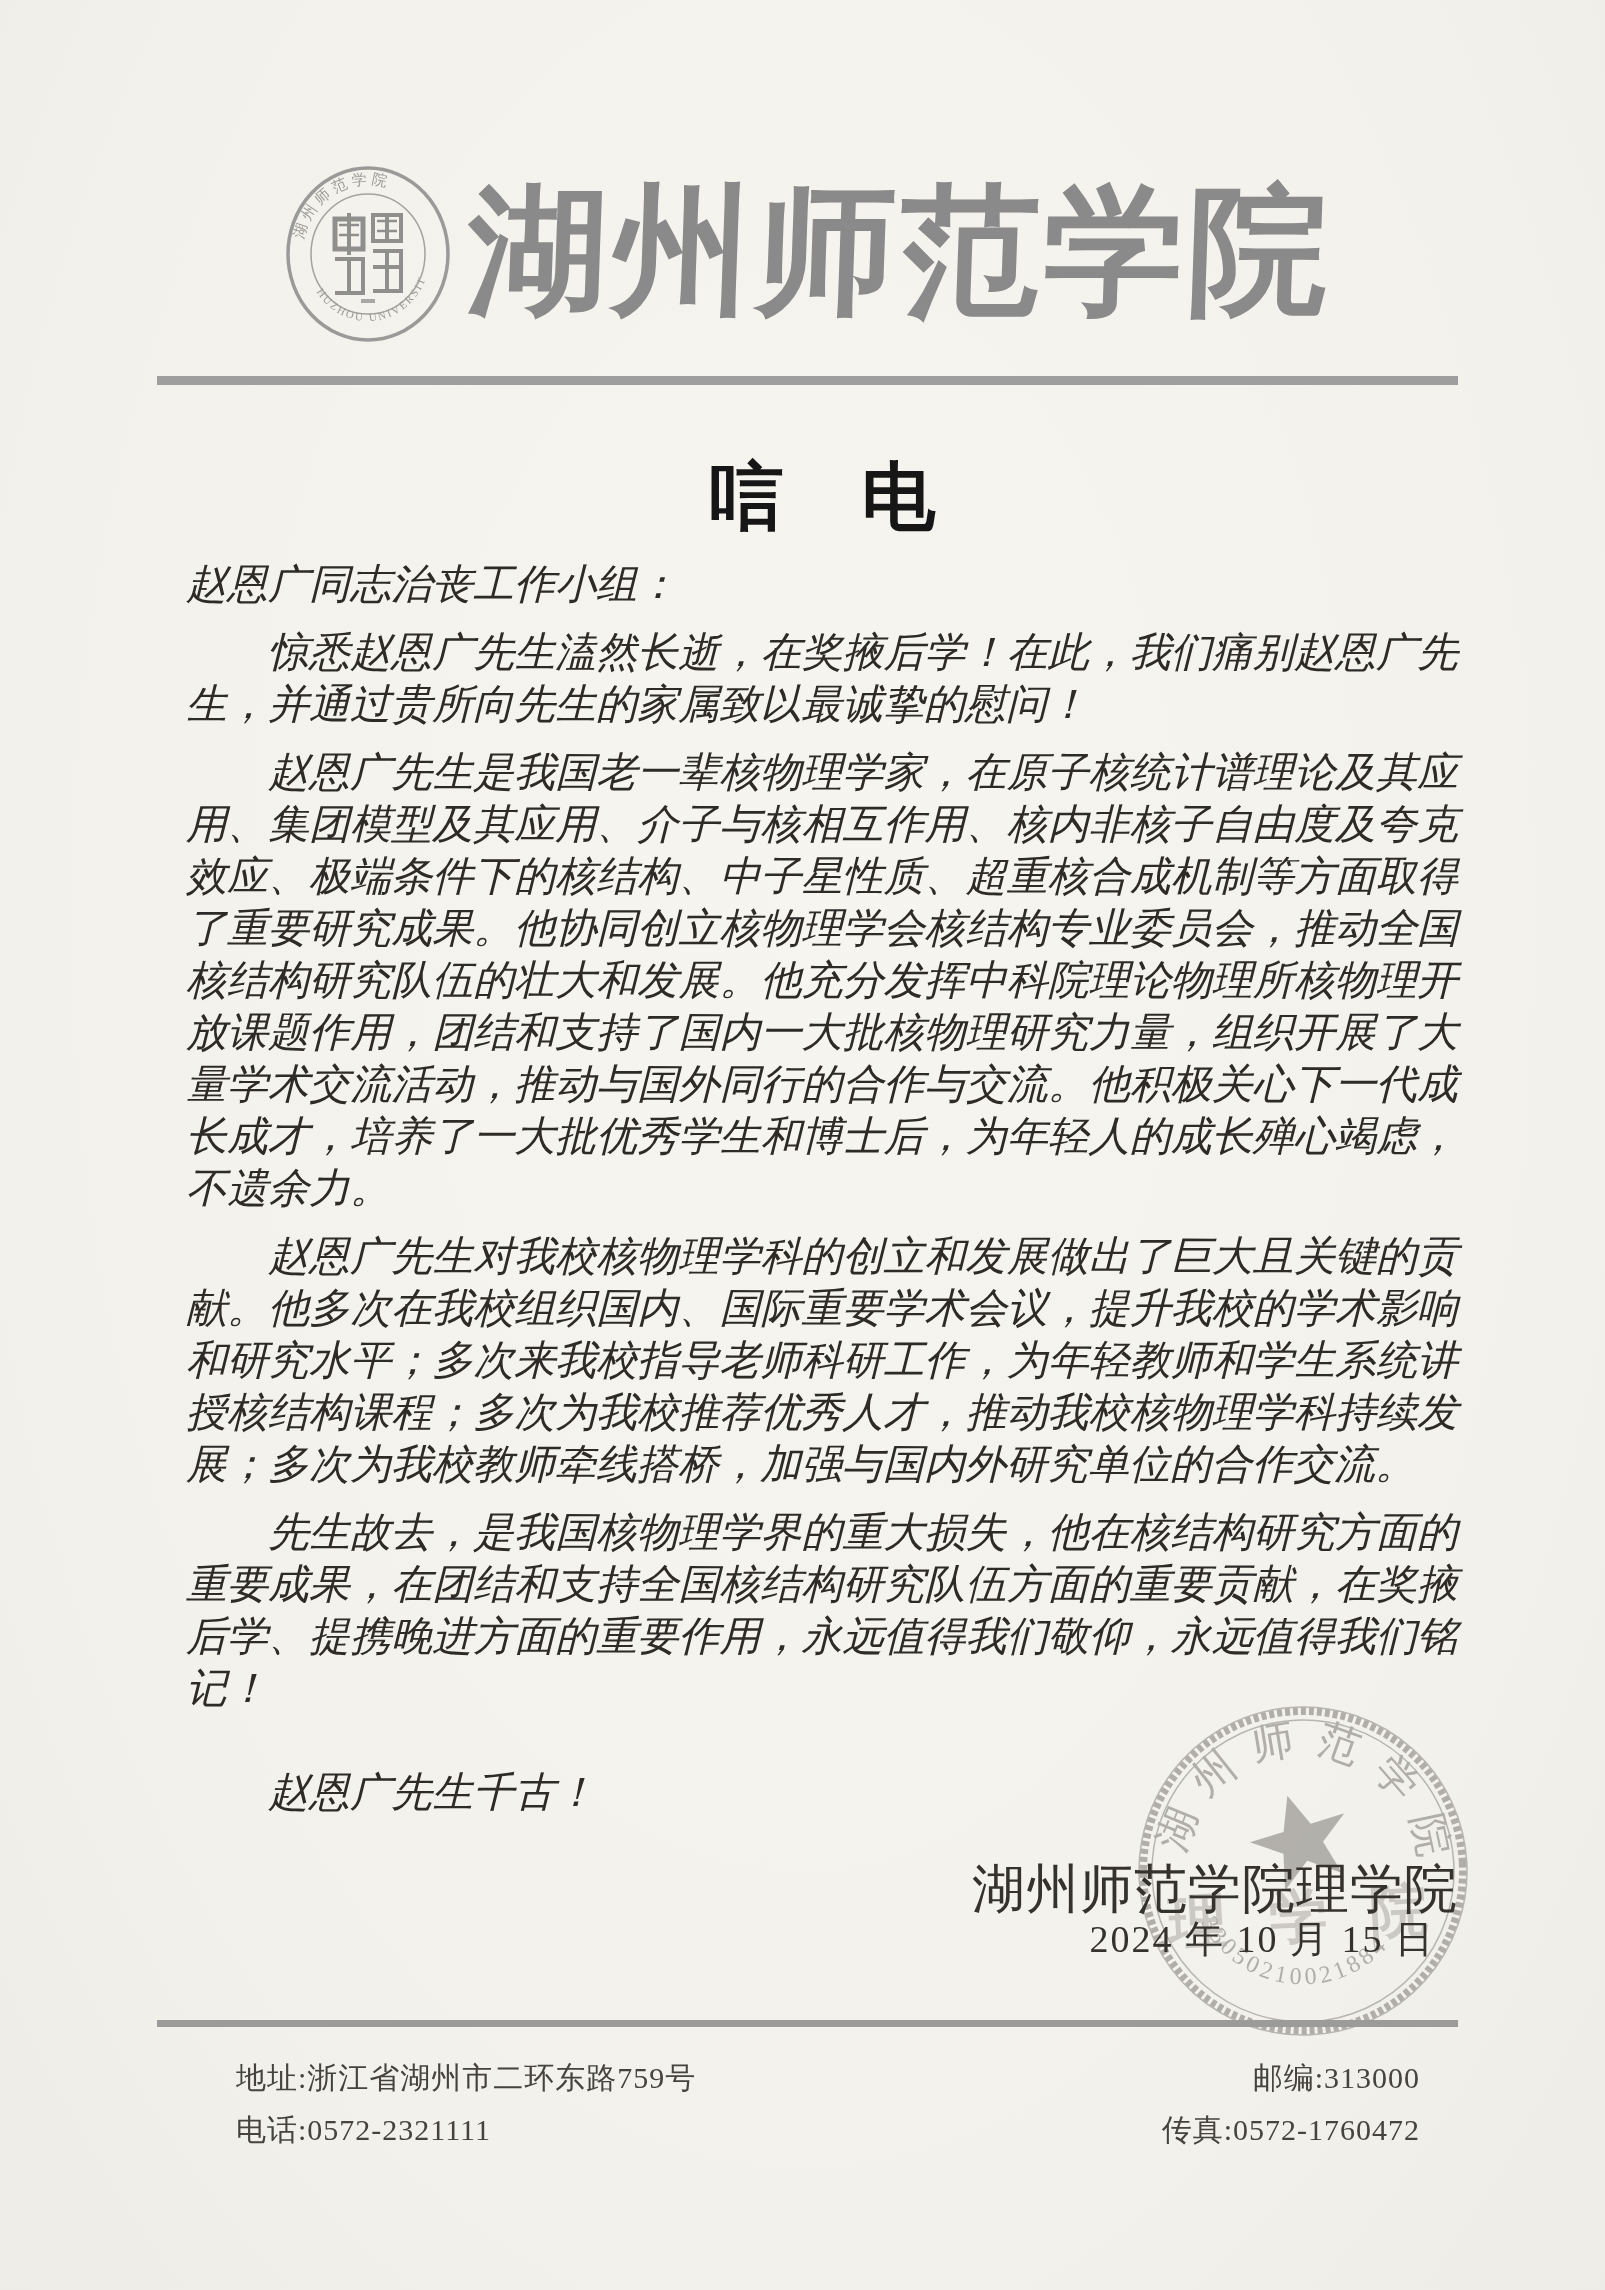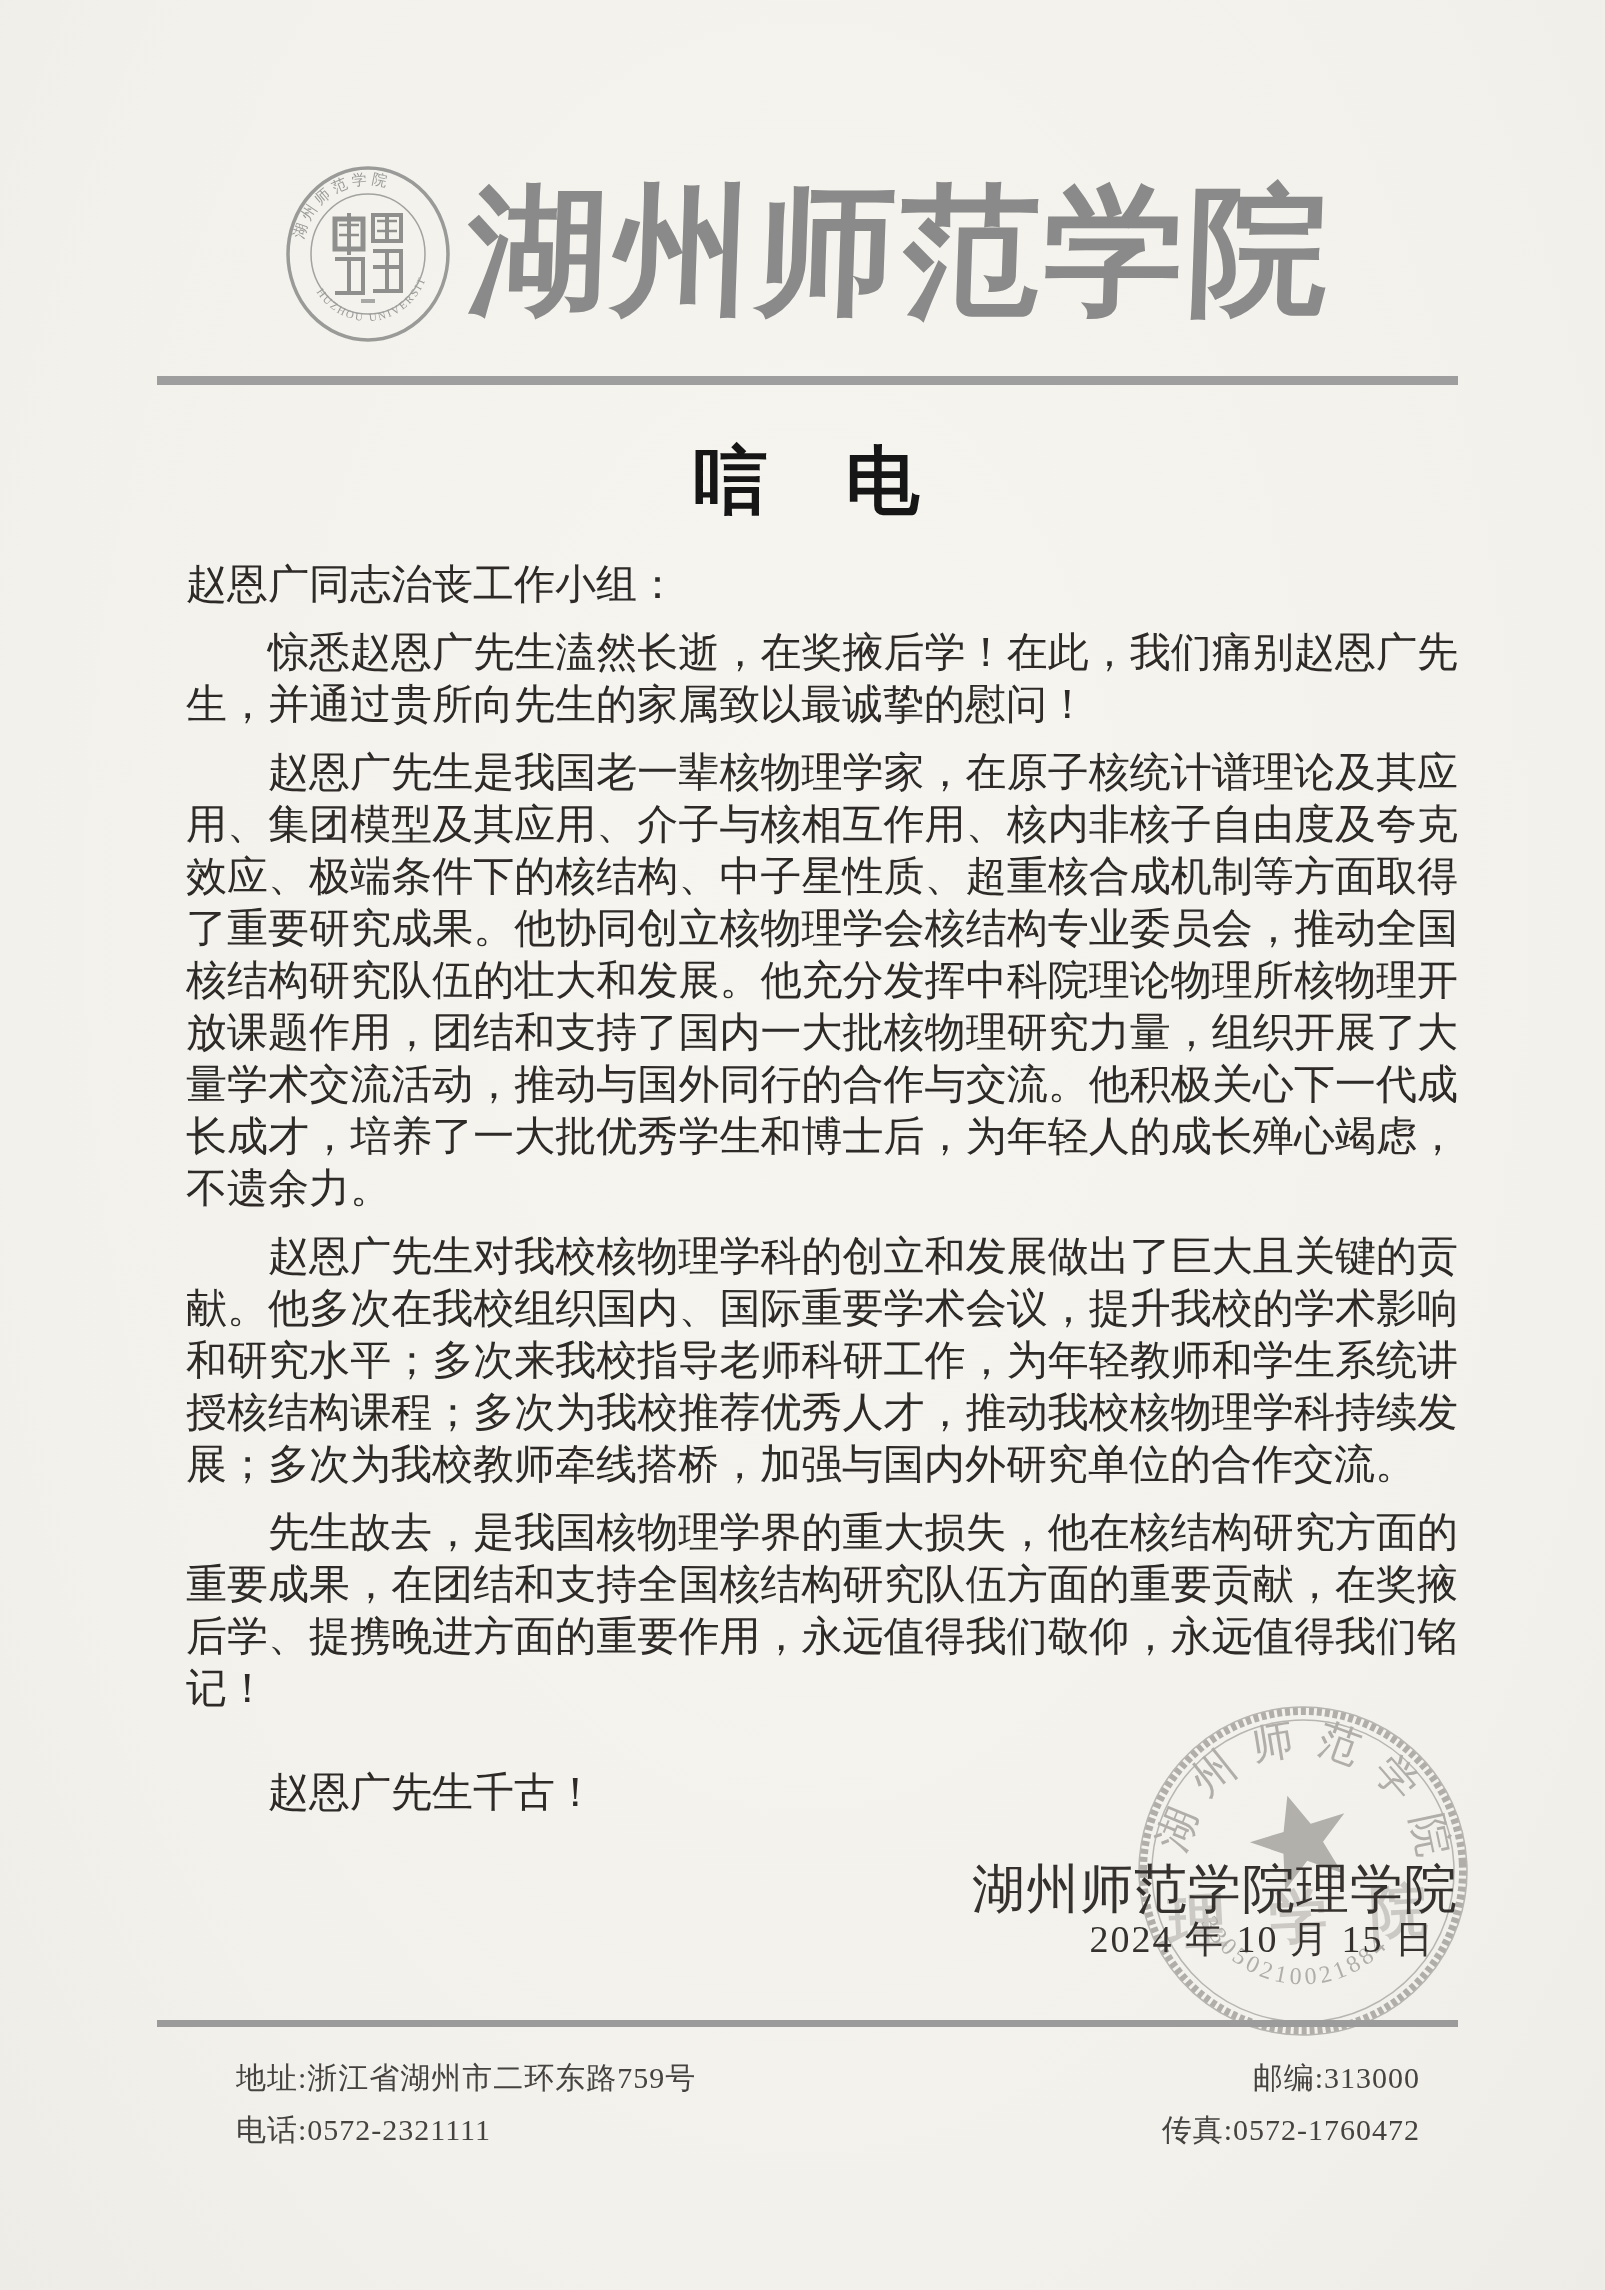--- a/index.html
+++ b/index.html
@@ -22,29 +22,29 @@
     transform:skewX(-2deg);
   }
   .header-rule{
     position:absolute;left:157px;top:376px;width:1301px;height:9px;
     background:#9e9e9e;
   }
   
   .doc-title{
     position:absolute;left:157px;top:432px;width:1301px;
     text-align:center;font-size:74px;font-weight:bold;color:#161616;
-    letter-spacing:2px;margin:0;
+    letter-spacing:2px;margin:16px;
   }
   
   .body-text{
     position:absolute;left:186px;top:558px;width:1272px;
     font-size:41px;line-height:52px;color:#2d2a28;
     text-align:justify;
   }
-  .body-text p{margin:0 0 16px 0;}
+  .body-text p{margin:0 0 16px 0;font-style:italic;}
   .body-text p.indent{text-indent:2em;}
   .body-text p.memorial{margin-top:52px;margin-bottom:0;}
   
   .sign-block{
     position:absolute;right:147px;top:1864px;text-align:right;
     color:#34312e;
   }
   .sign-org{font-size:53px;line-height:50px;letter-spacing:1px;}
   .sign-date{font-size:38px;line-height:50px;letter-spacing:2px;margin-right:23px;}
   

